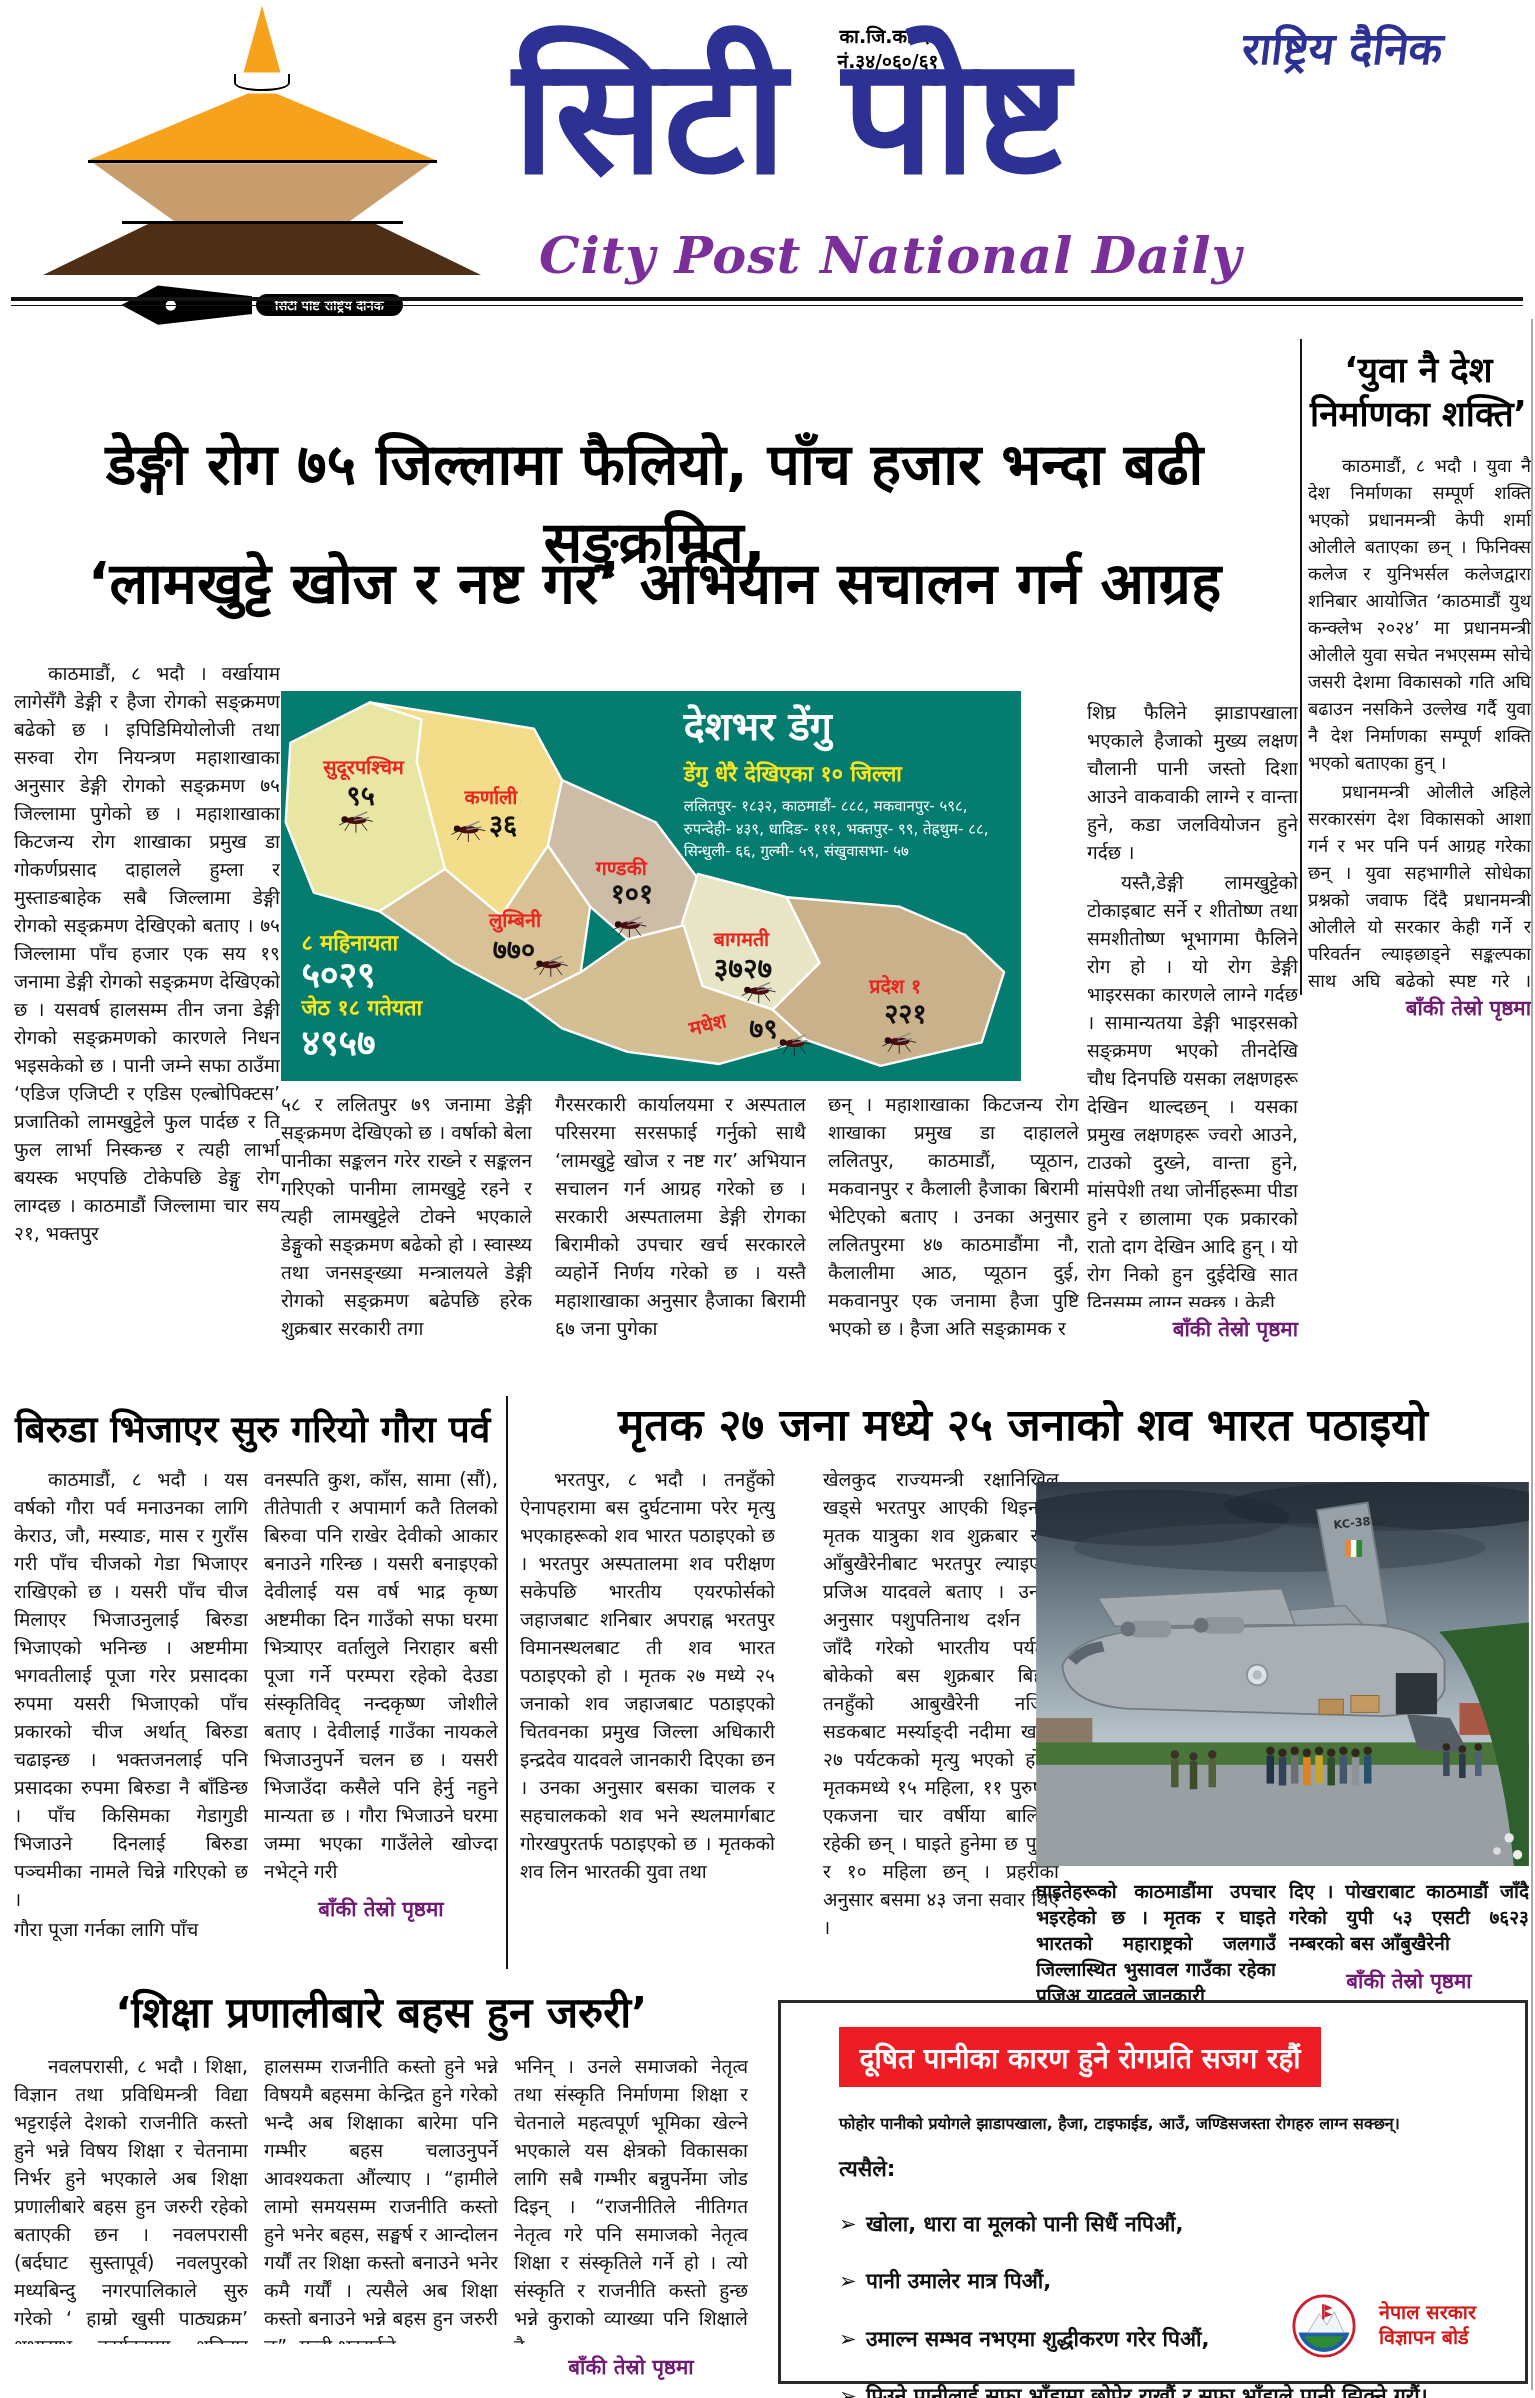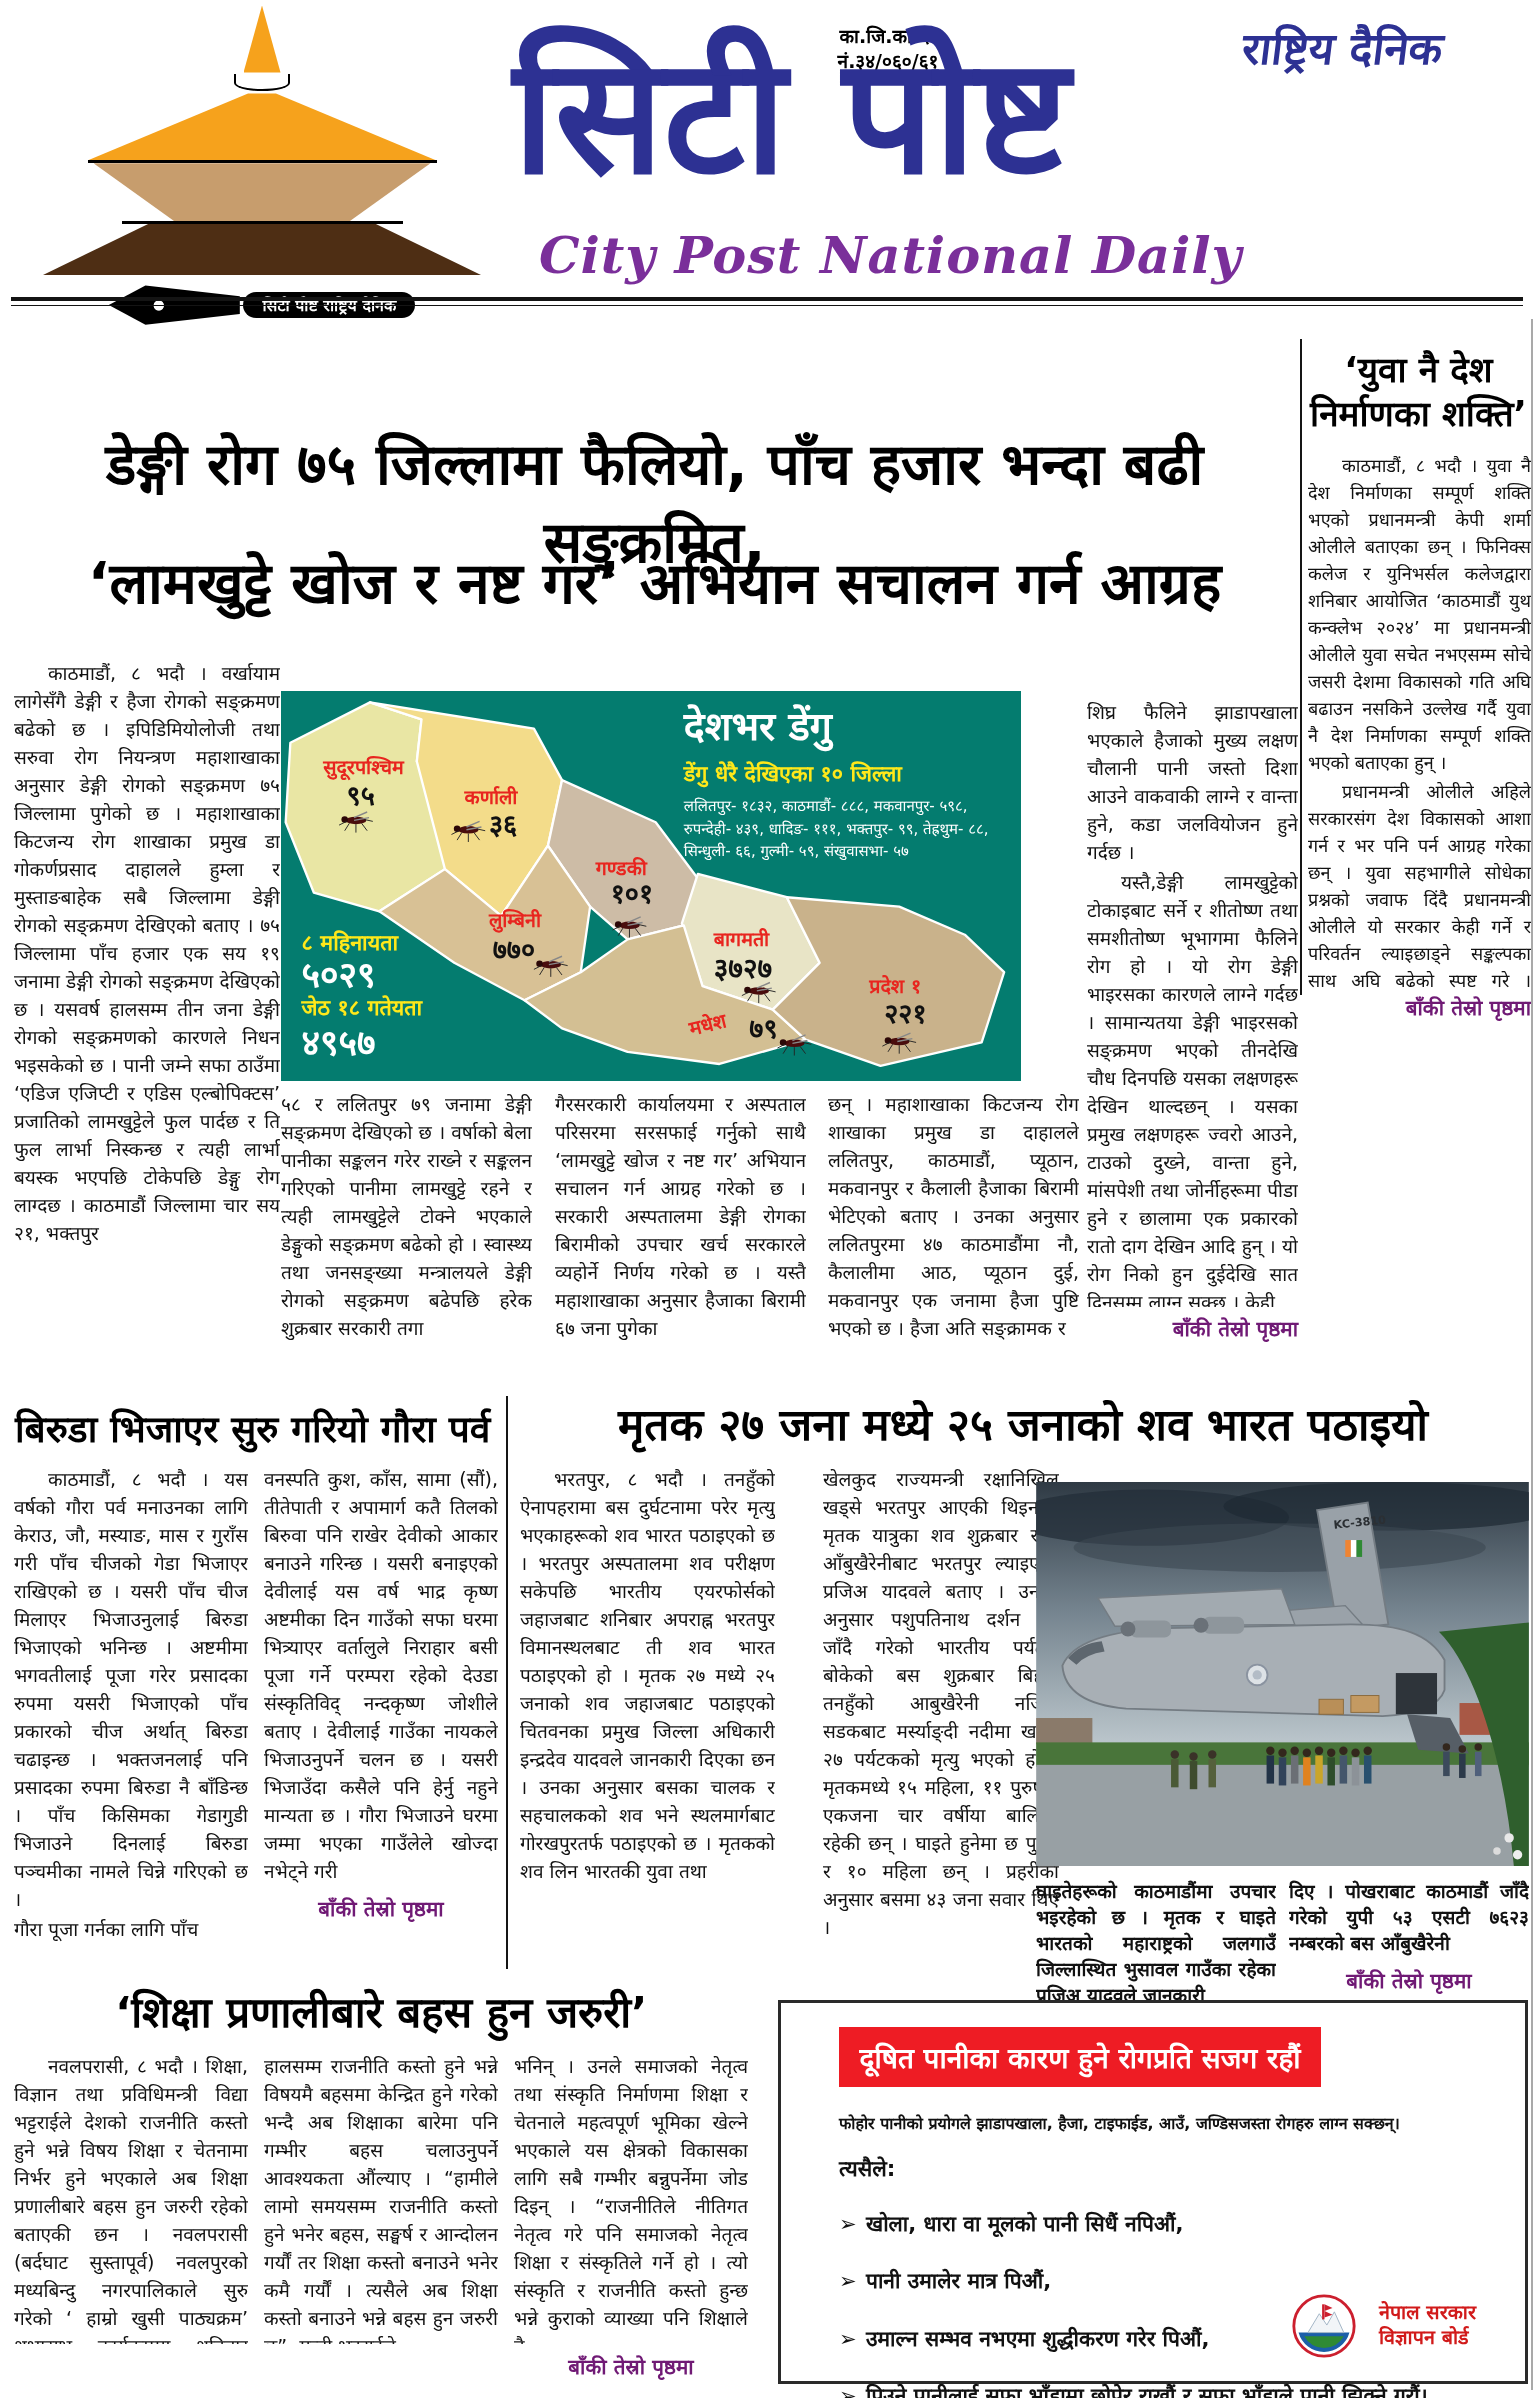--- a/index.html
+++ b/index.html
@@ -23,21 +23,21 @@
   .pyr{width:349px;height:67px;background:#f6a21c;clip-path:polygon(46% 0,54% 0,100% 100%,0 100%);margin-top:1.9px;}
   .sep{width:349px;height:2.8px;background:#000;}
   .taninv{width:337px;height:58px;background:#c79d6d;clip-path:polygon(0 0,100% 0,76% 100%,24% 100%);}
   .sep2{width:281px;height:2.8px;background:#000;}
   .roof{width:438px;height:51px;background:#4e2e14;clip-path:polygon(24% 0,76% 0,100% 100%,0 100%);}
   .penrow{display:flex;align-items:center;margin-top:5.6px;}
   .pennib{width:131px;height:49px;background:
           radial-gradient(circle at 38% 50%, #fff 0 4.7px, #000 5.6px);
           clip-path:polygon(0 50%,28% 10%,100% 32%,100% 68%,28% 90%);}
   .penpill{background:#000;color:#fff;border-radius:28px;padding:2px 19px;
-           font-size:16px;font-weight:bold;margin-left:3.7px;white-space:nowrap;}
+           font-size:13px;font-weight:bold;margin-left:3.7px;white-space:nowrap;}
   
   .rule-double{position:absolute;left:11.2px;top:297px;width:1512px;height:3.7px;
                border-top:4.7px solid #141414;border-bottom:1.9px solid #141414;}
   .datebar{position:absolute;left:14px;top:344px;width:1281px;height:56px;background:#e8251f;
            color:#fff;font-size:28px;font-weight:bold;text-align:center;line-height:56px;white-space:nowrap;overflow:hidden;}
   .vline{position:absolute;background:#151515;}
   .greyline{position:absolute;background:#a9a9a9;}
   
   .h-main{position:absolute;text-align:center;font-weight:900;color:#000;letter-spacing:0;}
   

